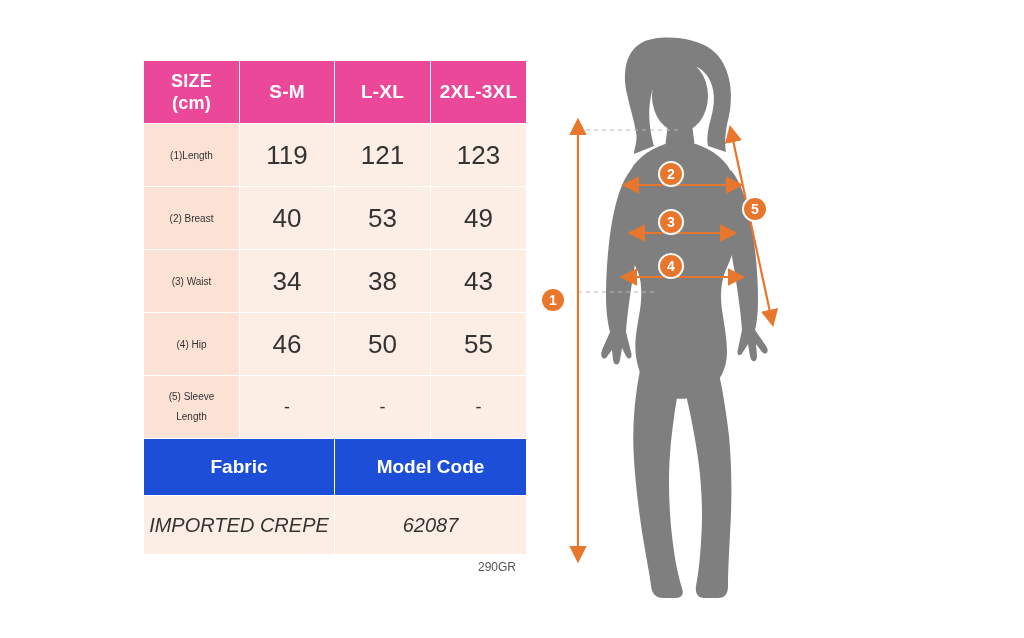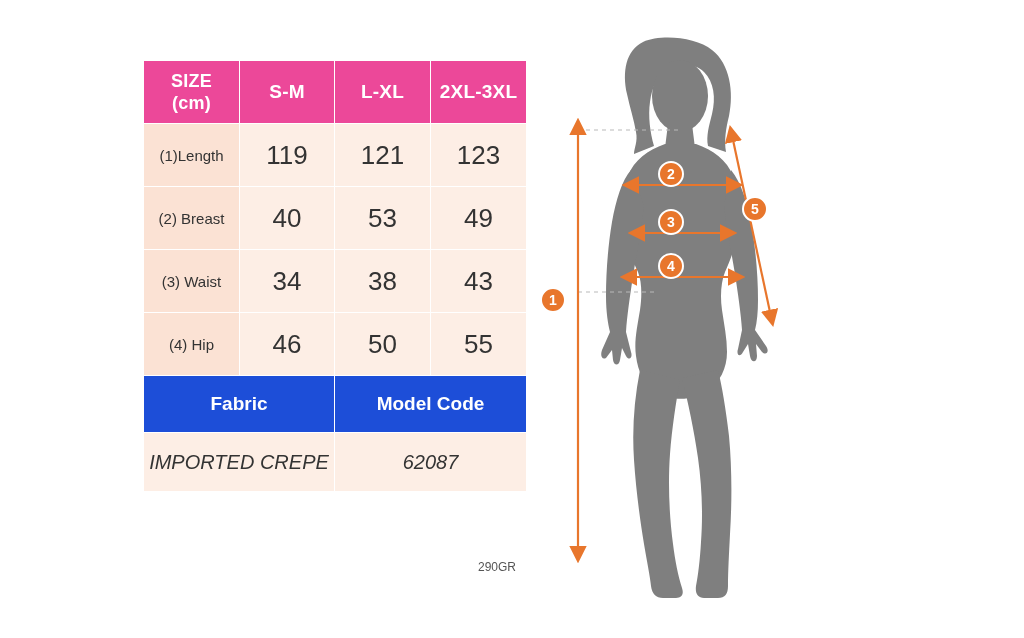--- a/index.html
+++ b/index.html
@@ -47,21 +47,21 @@
     height: 62px;
     letter-spacing: .2px;
   }
   .hdr-cell.first {
     font-size: 18px;
     line-height: 22px;
   }
   .row-label {
     background: #fbe2d4;
     color: #333333;
-    font-size: 15px;
+    font-size: 10px;
     height: 62px;
     font-weight: normal;
   }
   .row-label.two-line {
     line-height: 20px;
   }
   .val-cell {
     background: #fdeee5;
     color: #333333;
     font-size: 26px;
@@ -168,20 +168,29 @@
           <td class="val-cell">43</td>
         </tr>
 
         <tr>
           <td class="row-label">(4) Hip</td>
           <td class="val-cell">46</td>
           <td class="val-cell">50</td>
           <td class="val-cell">55</td>
         </tr>
 
+        <tr>
+          <td class="row-label two-line">
+            <div>(5) Sleeve</div>
+            <div>Length</div>
+          </td>
+          <td class="val-cell dash">-</td>
+          <td class="val-cell dash">-</td>
+          <td class="val-cell dash">-</td>
+        </tr>
 
         <tr>
           <td class="sub-hdr" colspan="2">Fabric</td>
           <td class="sub-hdr" colspan="2">Model Code</td>
         </tr>
 
         <tr>
           <td class="sub-val" colspan="2">IMPORTED CREPE</td>
           <td class="sub-val" colspan="2">62087</td>
         </tr>

